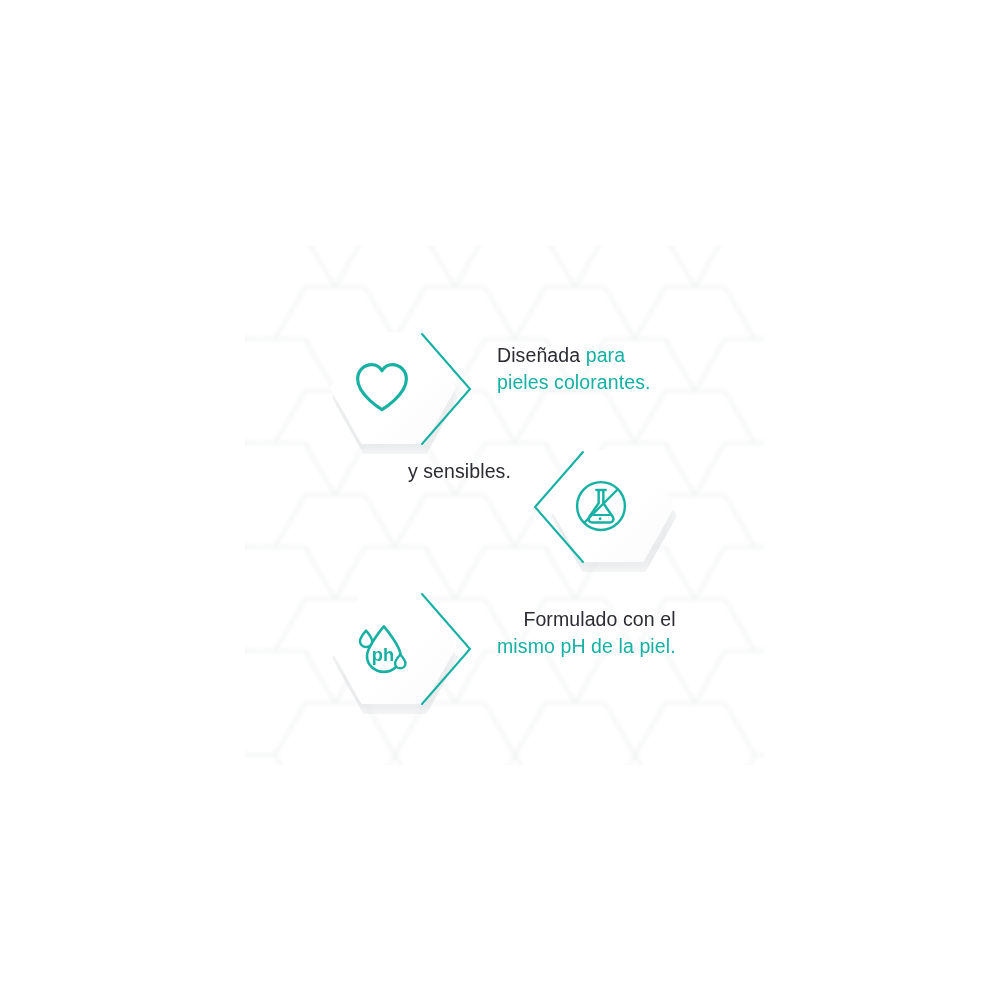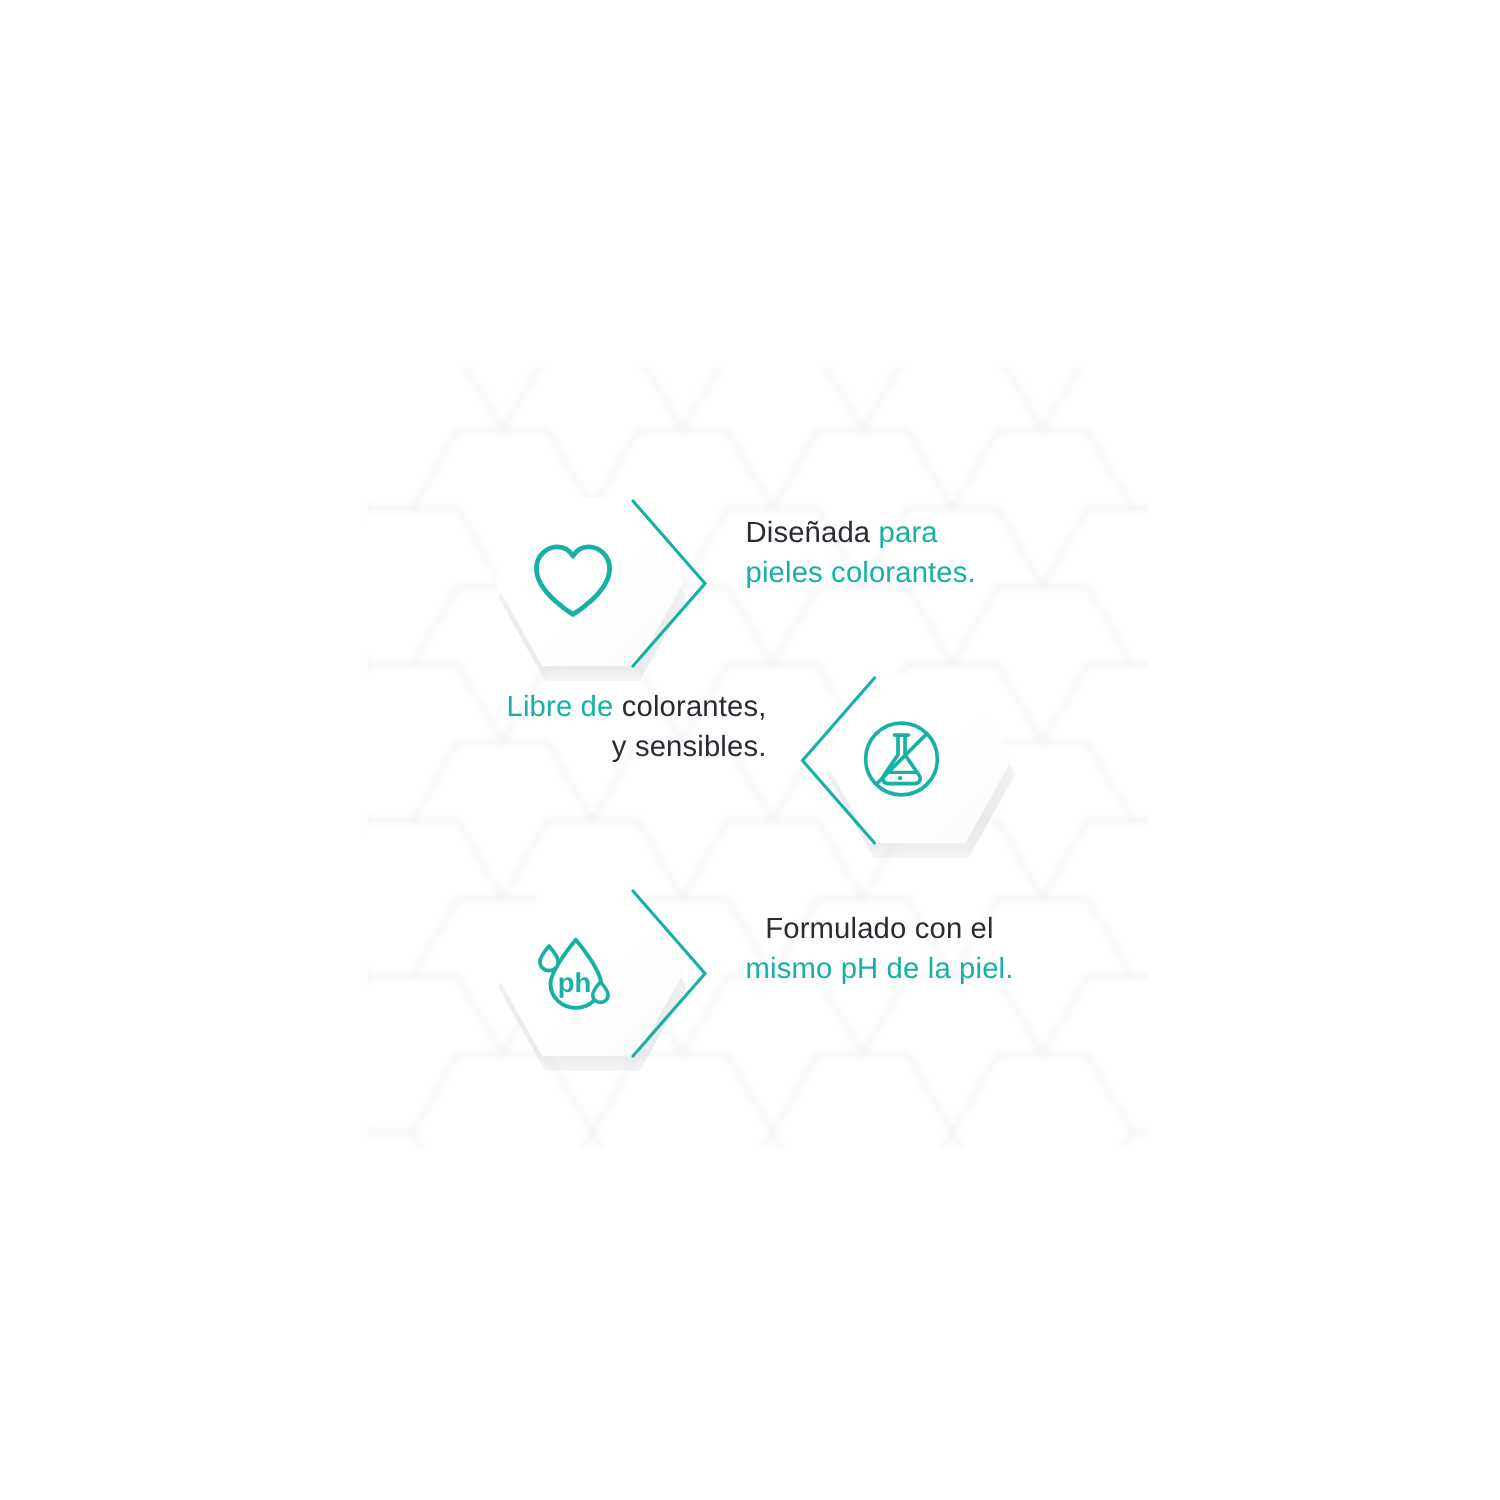--- a/index.html
+++ b/index.html
@@ -107,21 +107,21 @@
   .feature-text {
     position: absolute;
     font-size: 19.5px;
     line-height: 27px;
     color: #2b2b33;
     letter-spacing: .1px;
     white-space: nowrap;
   }
   .feature-text.align-left  { left: 167px; top: 30px; text-align: left; }
   .feature-text.align-right { left: 0px;   top: 8px;  text-align: right; width: 186px; }
-  .feature-text.row3        { left: 167px; top: 34px; text-align: center; }
+  .feature-text.row3        { left: 167px; top: 34px; text-align: right; }
 
   .accent { color: #17b1a4; }
   .plain  { color: #2b2b33; }
 
   .txt-line { display: block; }
 </style>
 </head>
 <body>
 
 <div class="canvas">
@@ -217,23 +217,20 @@
         <span class="txt-line">
           <span class="plain"></span><span class="accent">pieles colorantes.</span>
         </span>
       </div>
     </div>
 
     <div class="feature-row row-2">
 
       <div class="feature-text align-right">
         <span class="txt-line">
-          <span class="accent">Libre de</span><span class="plain"> colorantes,</span>
-        </span>
-        <span class="txt-line">
           <span class="accent"></span><span class="plain">y sensibles.</span>
         </span>
       </div>
 
       <div class="hex-badge right">
         <div class="hex-shadow mirror"></div>
         <div class="hex-tile mirror"></div>
 
         <svg class="hex-icon mirror" viewBox="0 0 64 64" xmlns="http://www.w3.org/2000/svg">
           <circle cx="32" cy="32" r="25.5" fill="none" stroke="#17b1a4" stroke-width="2.6"></circle>

